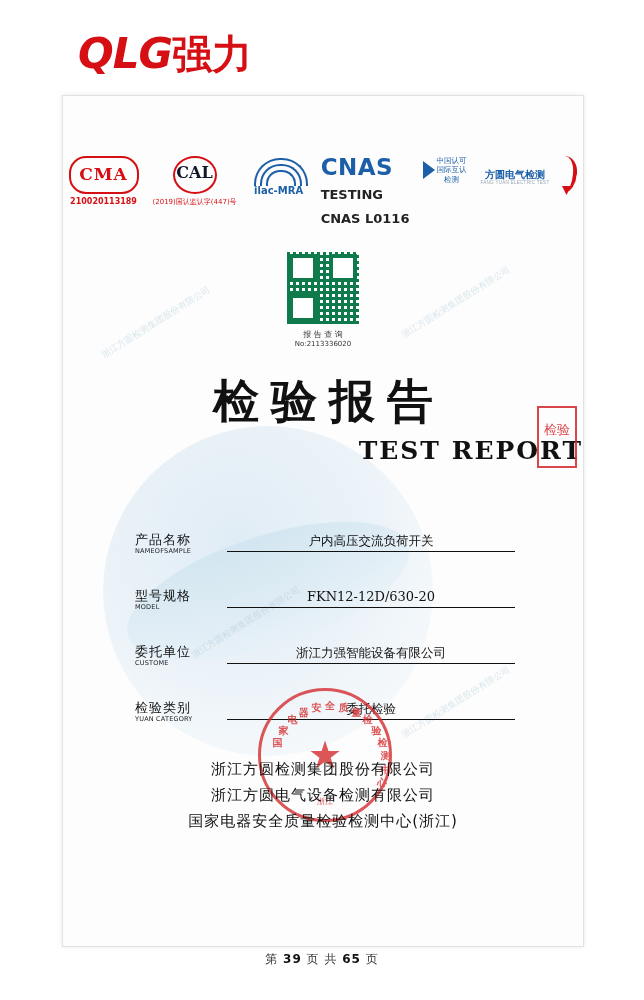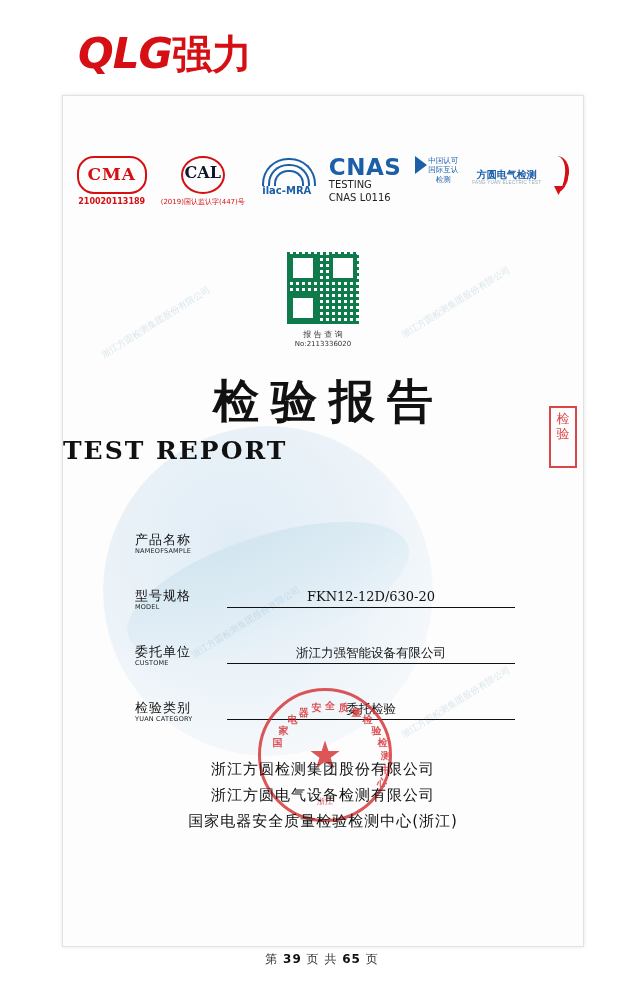--- a/index.html
+++ b/index.html
@@ -157,28 +157,29 @@
   }
   .cnas-big {
     font-family: "DejaVu Sans", sans-serif;
     font-weight: bold;
     font-size: 23px;
     color: #1c5fa8;
     letter-spacing: 0.5px;
     line-height: 1;
   }
   .cnas-sub {
-    font-size: 10px;
+    font-size: 13px;
     color: #222;
-    font-weight: normal;
+    font-weight: bold;
     line-height: 1.25;
     font-family: "DejaVu Sans", sans-serif;
+    margin-top: 8px;
   }
   .cn-acc {
-    display: flex; gap: 1px;
+    display: flex; align-items: center; gap: 1px;
   }
   .cn-acc-arrow {
     width: 0; height: 0;
     border-top: 9px solid transparent;
     border-bottom: 9px solid transparent;
     border-left: 12px solid #1c5fa8;
   }
   .cn-acc-txt {
     font-size: 7.5px;
     color: #1c5fa8;
@@ -282,21 +283,21 @@
     font-weight: bold;
     font-size: 46px;
     letter-spacing: 12px;
     color: #111;
     text-indent: 12px;
   }
   .title-en {
     position: absolute;
     top: 340px;
     left: 0; right: 0;
-    text-align: left;
+    text-align: right;
     font-family: "DejaVu Serif", serif;
     font-weight: bold;
     font-size: 25px;
     letter-spacing: 2px;
     color: #111;
   }
 
   
   .fields {
     position: absolute;
@@ -399,29 +400,29 @@
     color: #111;
     letter-spacing: 1px;
     line-height: 26px;
   }
 
   
   .side-stamp {
     position: absolute;
     right: 6px;
     top: 310px;
-    width: 28px;
+    width: 40px;
     height: 62px;
     border: 2px solid #d4282b;
     color: #d4282b;
     font-family: "DejaVu Sans", sans-serif;
     font-size: 13px;
     line-height: 15px;
     text-align: center;
-    padding-top: 3px;
+    padding-top: 14px;
     opacity: 0.85;
     box-sizing: border-box;
     overflow: hidden;
   }
 
   
   .footer {
     position: absolute;
     left: 0; right: 0;
     bottom: 32px;
@@ -510,20 +511,21 @@
   <div class="title-cn">检验报告</div>
   <div class="title-en">TEST REPORT</div>
 
   <div class="side-stamp">检验</div>
 
   <div class="fields">
 
     <div class="field-row">
       <span class="field-label-cn">产品名称</span>
       <span class="field-label-en">NAMEOFSAMPLE</span>
+      <span class="field-value">户内高压交流负荷开关</span>
     </div>
 
     <div class="field-row">
       <span class="field-label-cn">型号规格</span>
       <span class="field-label-en">MODEL</span>
       <span class="field-value mono">FKN12-12D/630-20</span>
     </div>
 
     <div class="field-row">
       <span class="field-label-cn">委托单位</span>

